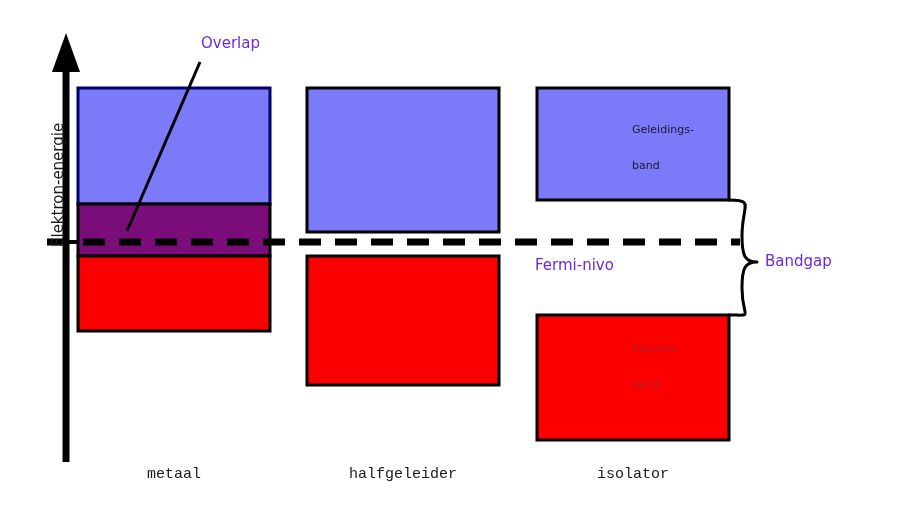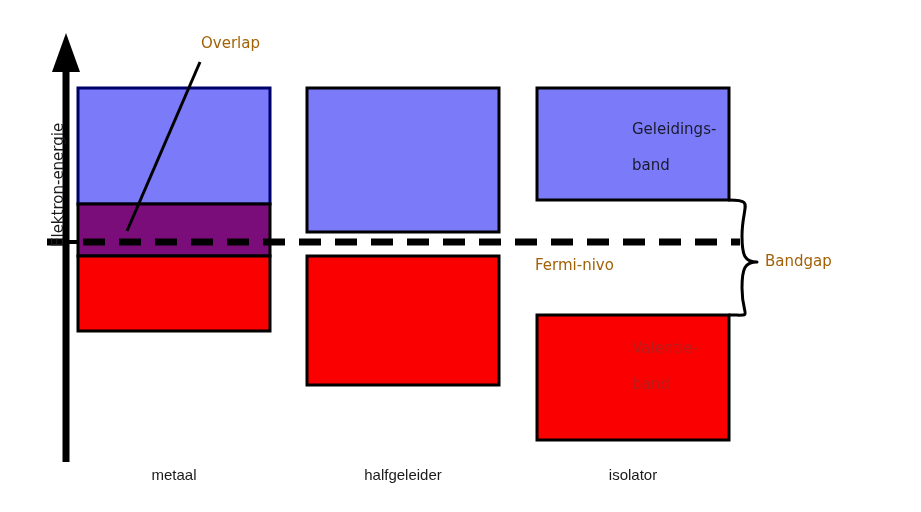--- a/index.html
+++ b/index.html
@@ -20,47 +20,47 @@
   .svg-layer {
     position: absolute;
     left: 0;
     top: 0;
     width: 921px;
     height: 512px;
   }
   .band-label {
     position: absolute;
     font-family: "DejaVu Sans", sans-serif;
-    font-size: 15px;
+    font-size: 11px;
     line-height: 31px;
     color: #1a1a2e;
     white-space: pre;
     pointer-events: none;
   }
   .label-valence {
     color: #b91c1c;
   }
   .axis-label {
     position: absolute;
     font-family: "DejaVu Sans", sans-serif;
     font-size: 15px;
     color: #1a1a1a;
     white-space: nowrap;
     transform-origin: 0 0;
   }
   .plain-label {
     position: absolute;
     font-family: "DejaVu Sans", sans-serif;
     font-size: 15px;
-    color: #a16207;
+    color: #6d28d9;
     white-space: nowrap;
   }
   .cat-label {
     position: absolute;
-    font-family: Liberation Sans, sans-serif;
+    font-family: Liberation Mono, monospace;
     font-size: 15px;
     color: #1a1a1a;
     white-space: nowrap;
     text-align: center;
   }
 </style>
 </head>
 <body>
 
 <div id="diagram-root">

